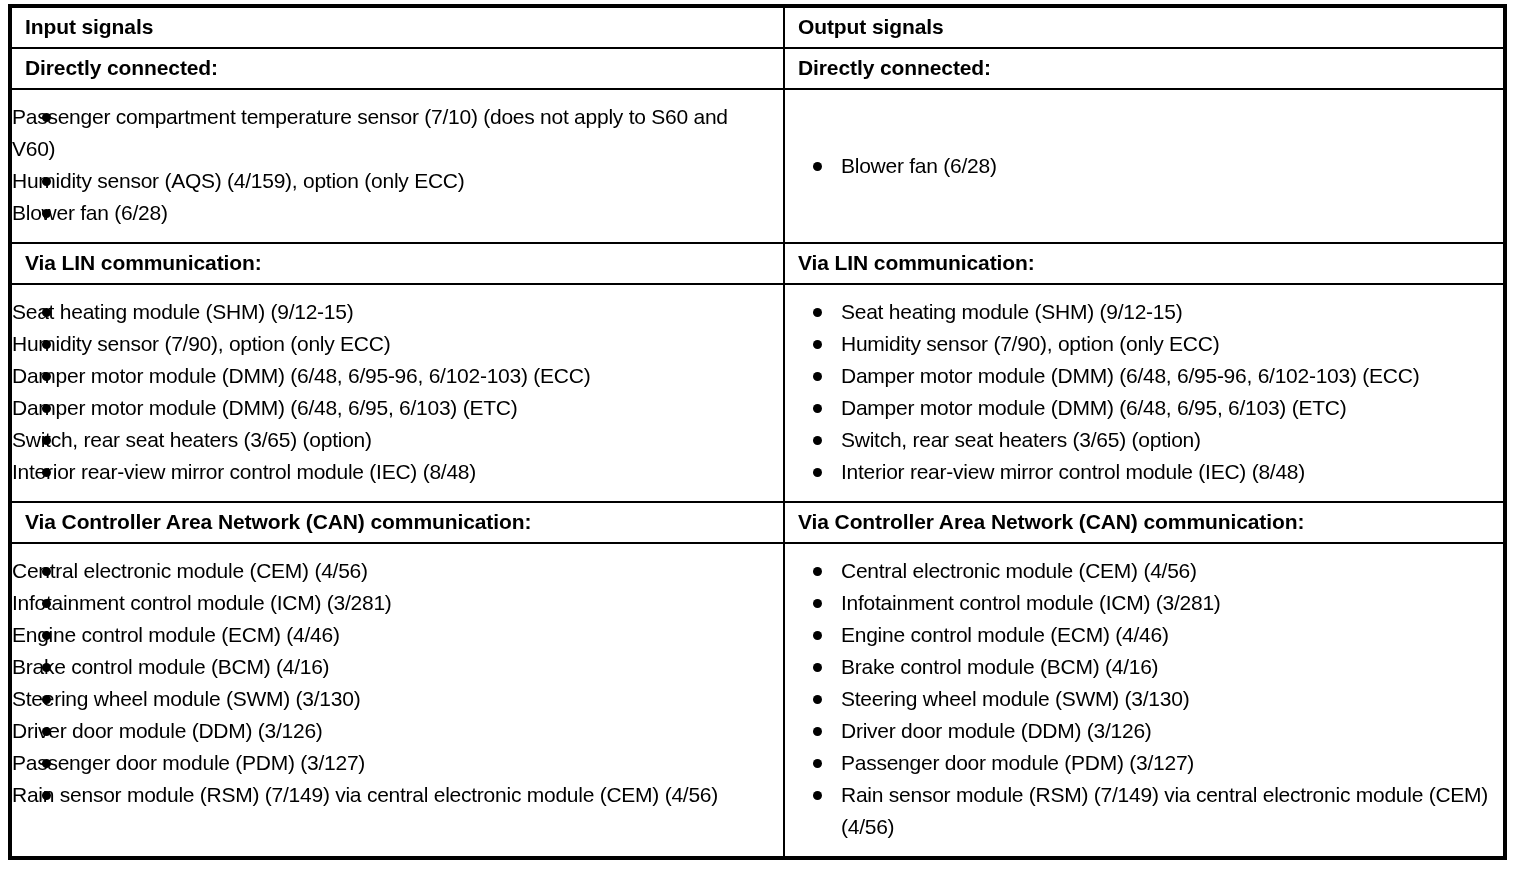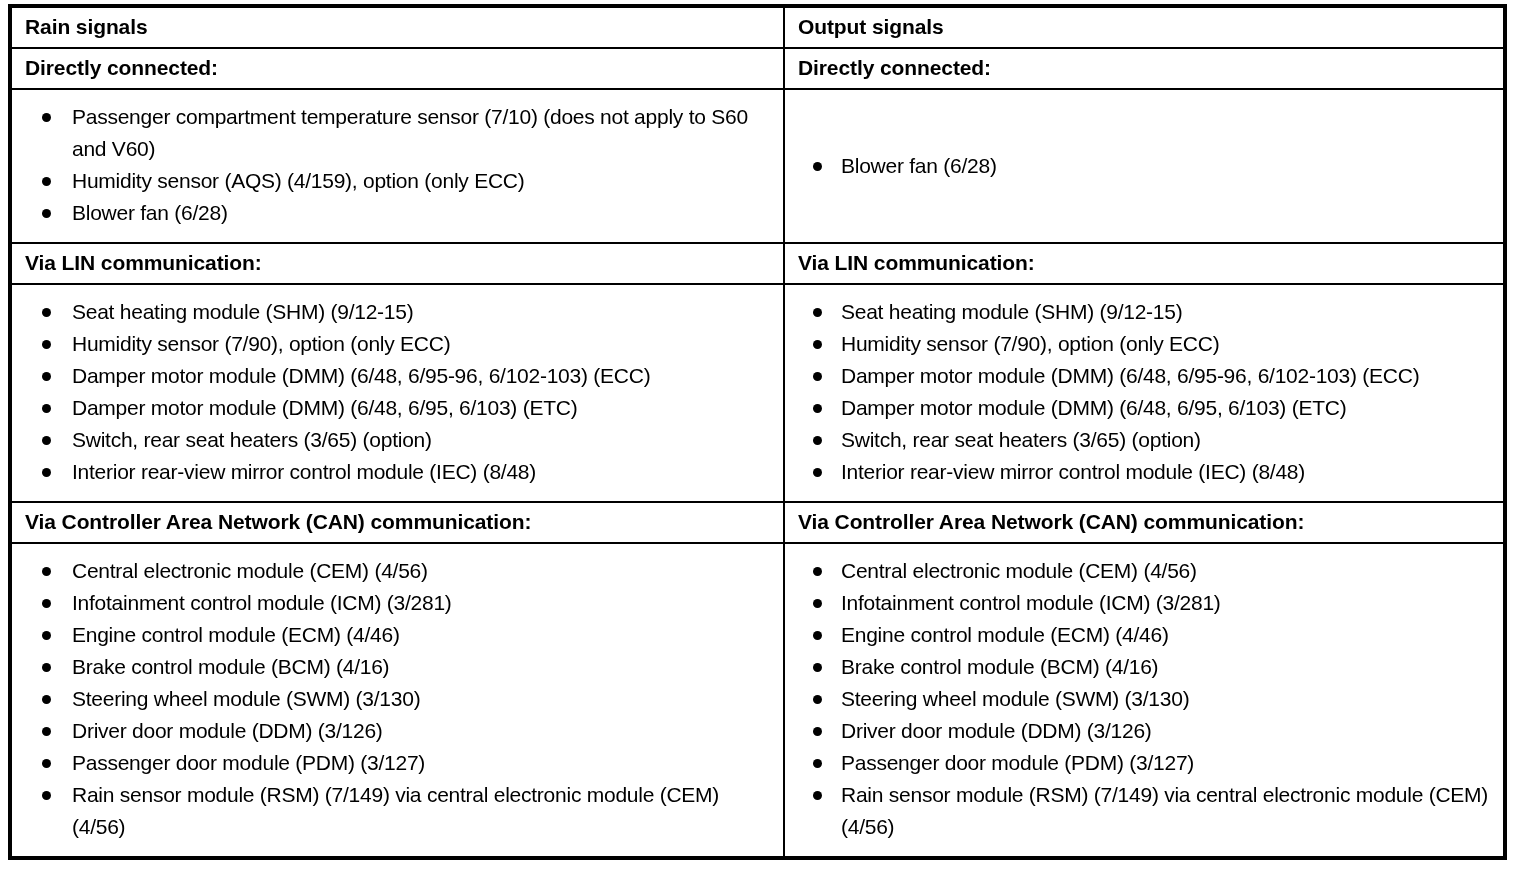--- a/index.html
+++ b/index.html
@@ -81,21 +81,20 @@
   .bullet-list.centered {
     display: flex;
     flex-direction: column;
     justify-content: center;
     min-height: 152px;
     padding-top: 0;
     padding-bottom: 0;
   }
   .bullet-list li {
     position: relative;
-    padding-left: 60px;
     letter-spacing: -0.25px;
   }
   .bullet-list li::before {
     content: "";
     position: absolute;
     left: 30px;
     top: 12px;
     width: 9px;
     height: 9px;
     background: #000000;
@@ -113,21 +112,21 @@
     min-height: 152px;
   }
 </style>
 </head>
 <body>
 
 <div class="signal-table">
 
   <div class="t-row">
     <div class="cell left">
-      <div class="heading">Rain signals</div>
+      <div class="heading">Input signals</div>
     </div>
     <div class="cell right">
       <div class="heading">Output signals</div>
     </div>
   </div>
 
   <div class="t-row">
     <div class="cell left">
       <div class="sub-heading">Directly connected:</div>
     </div>

